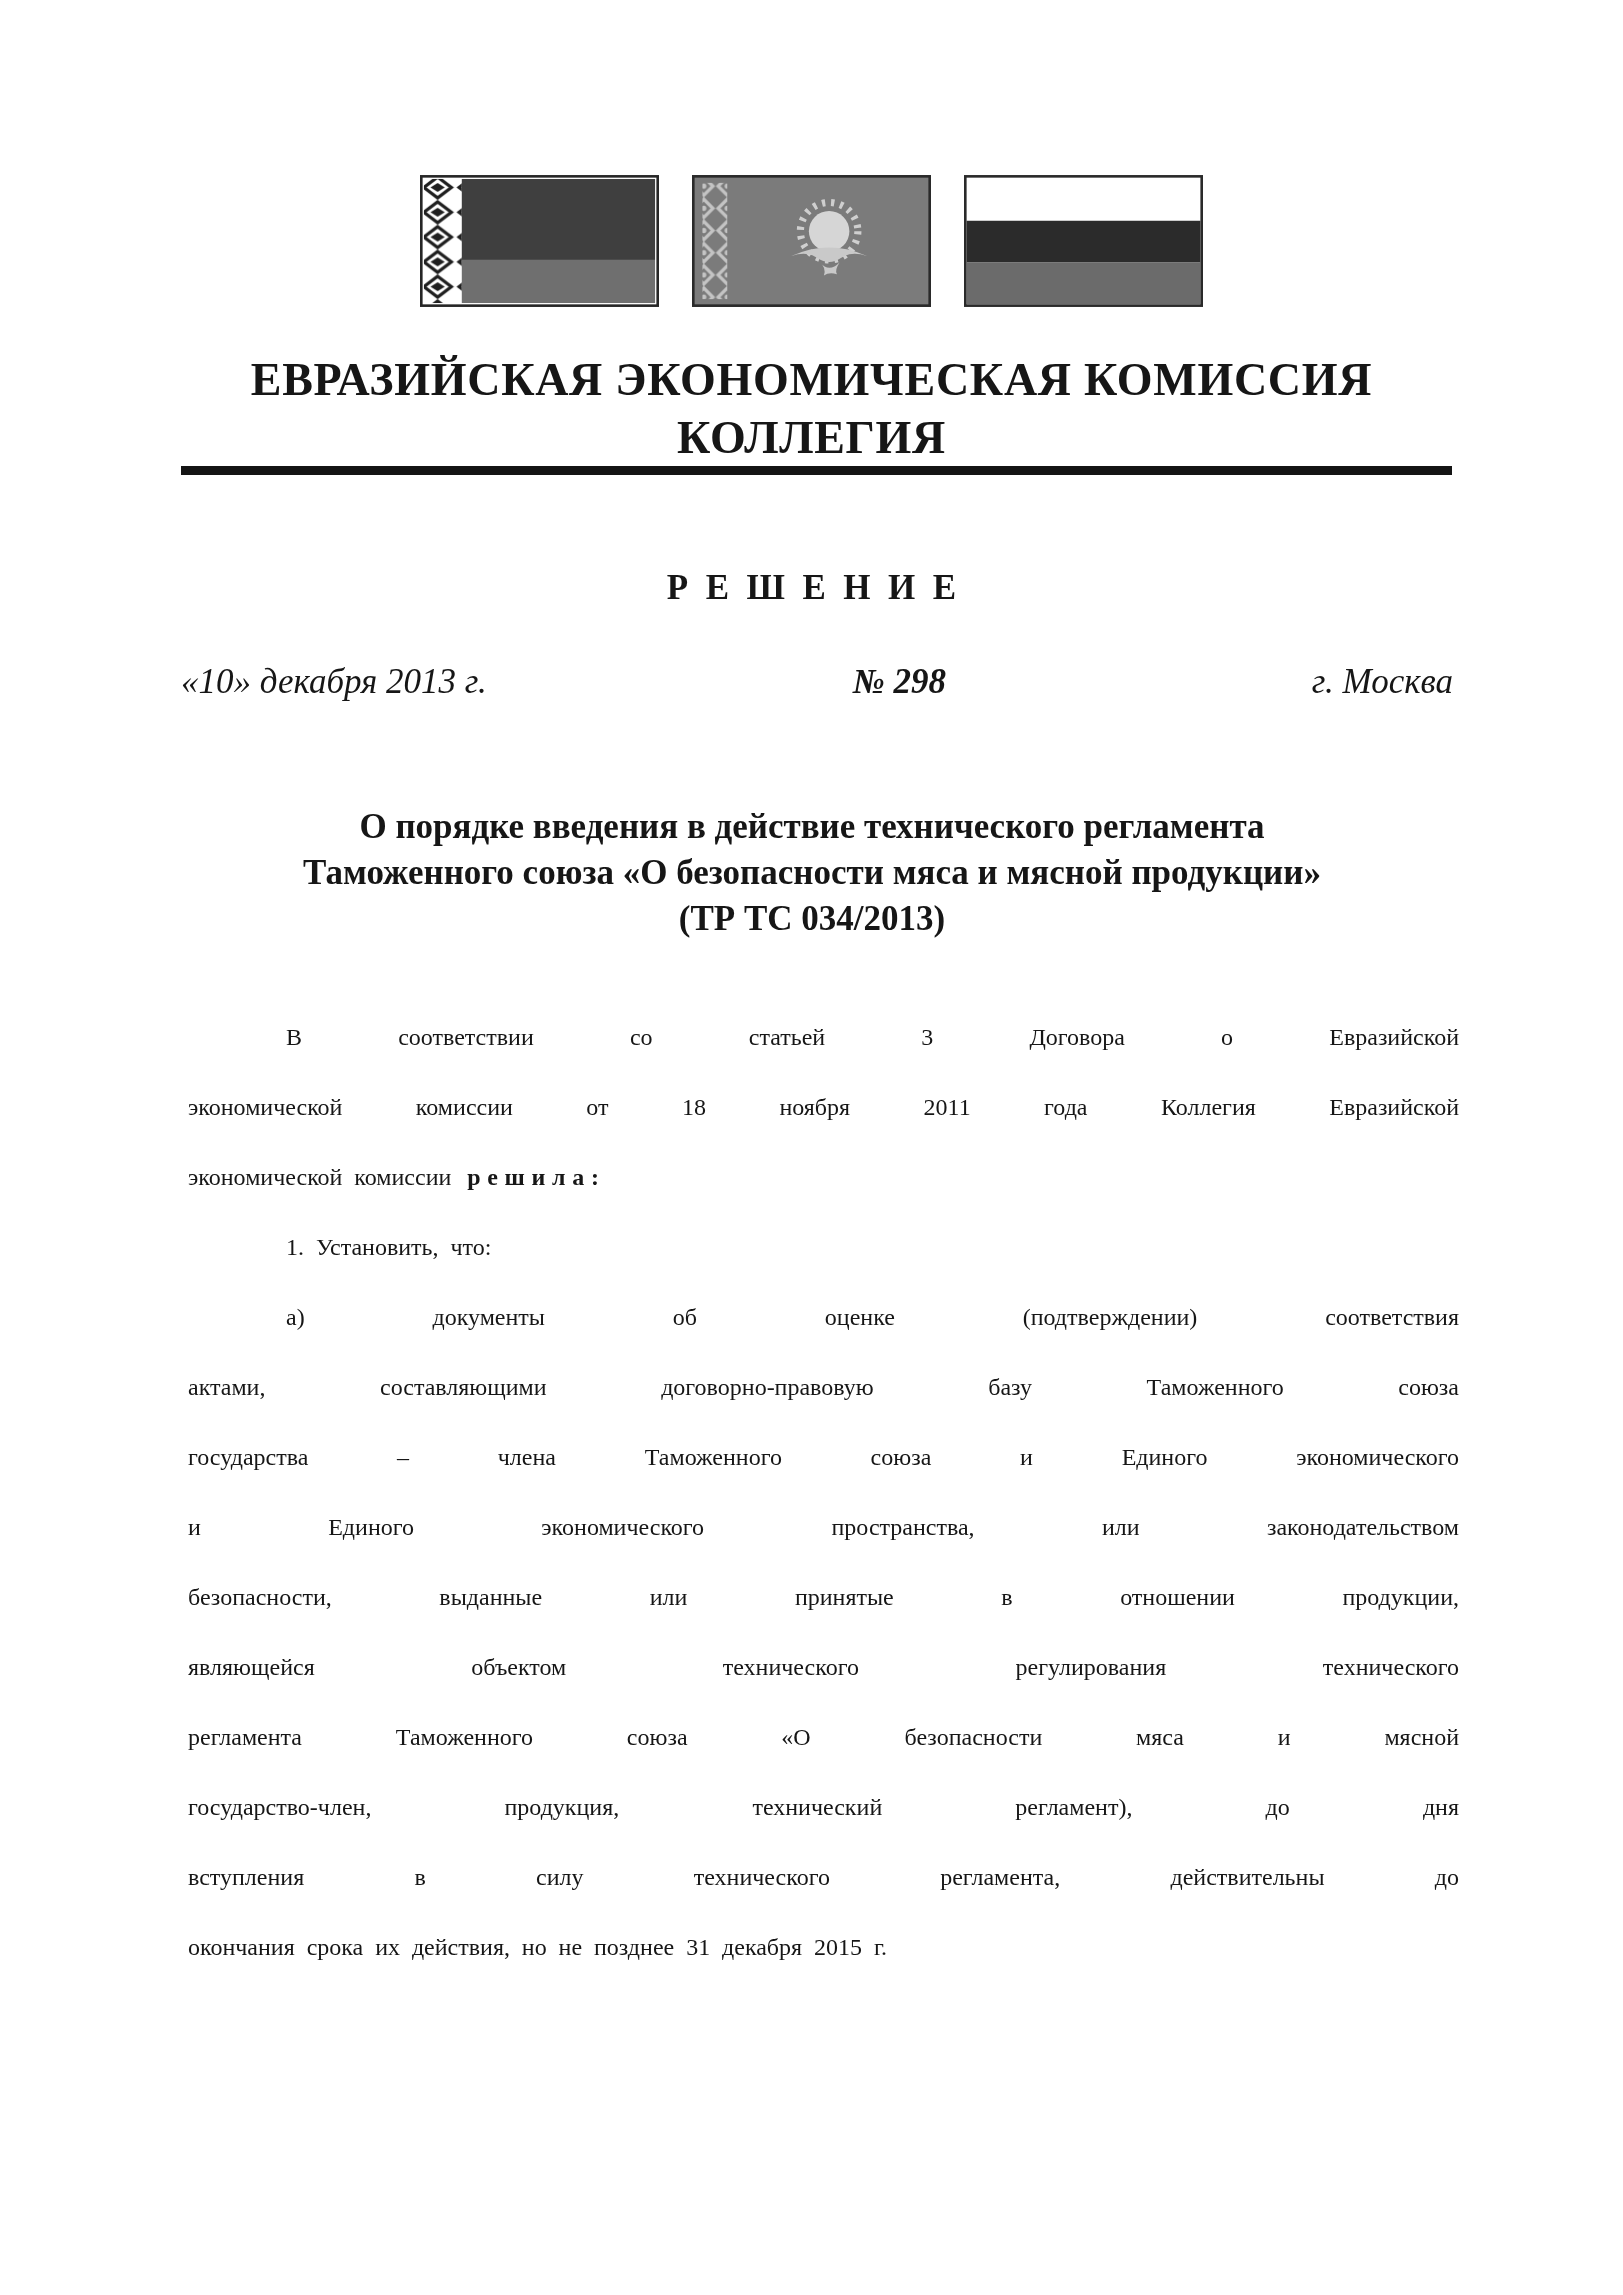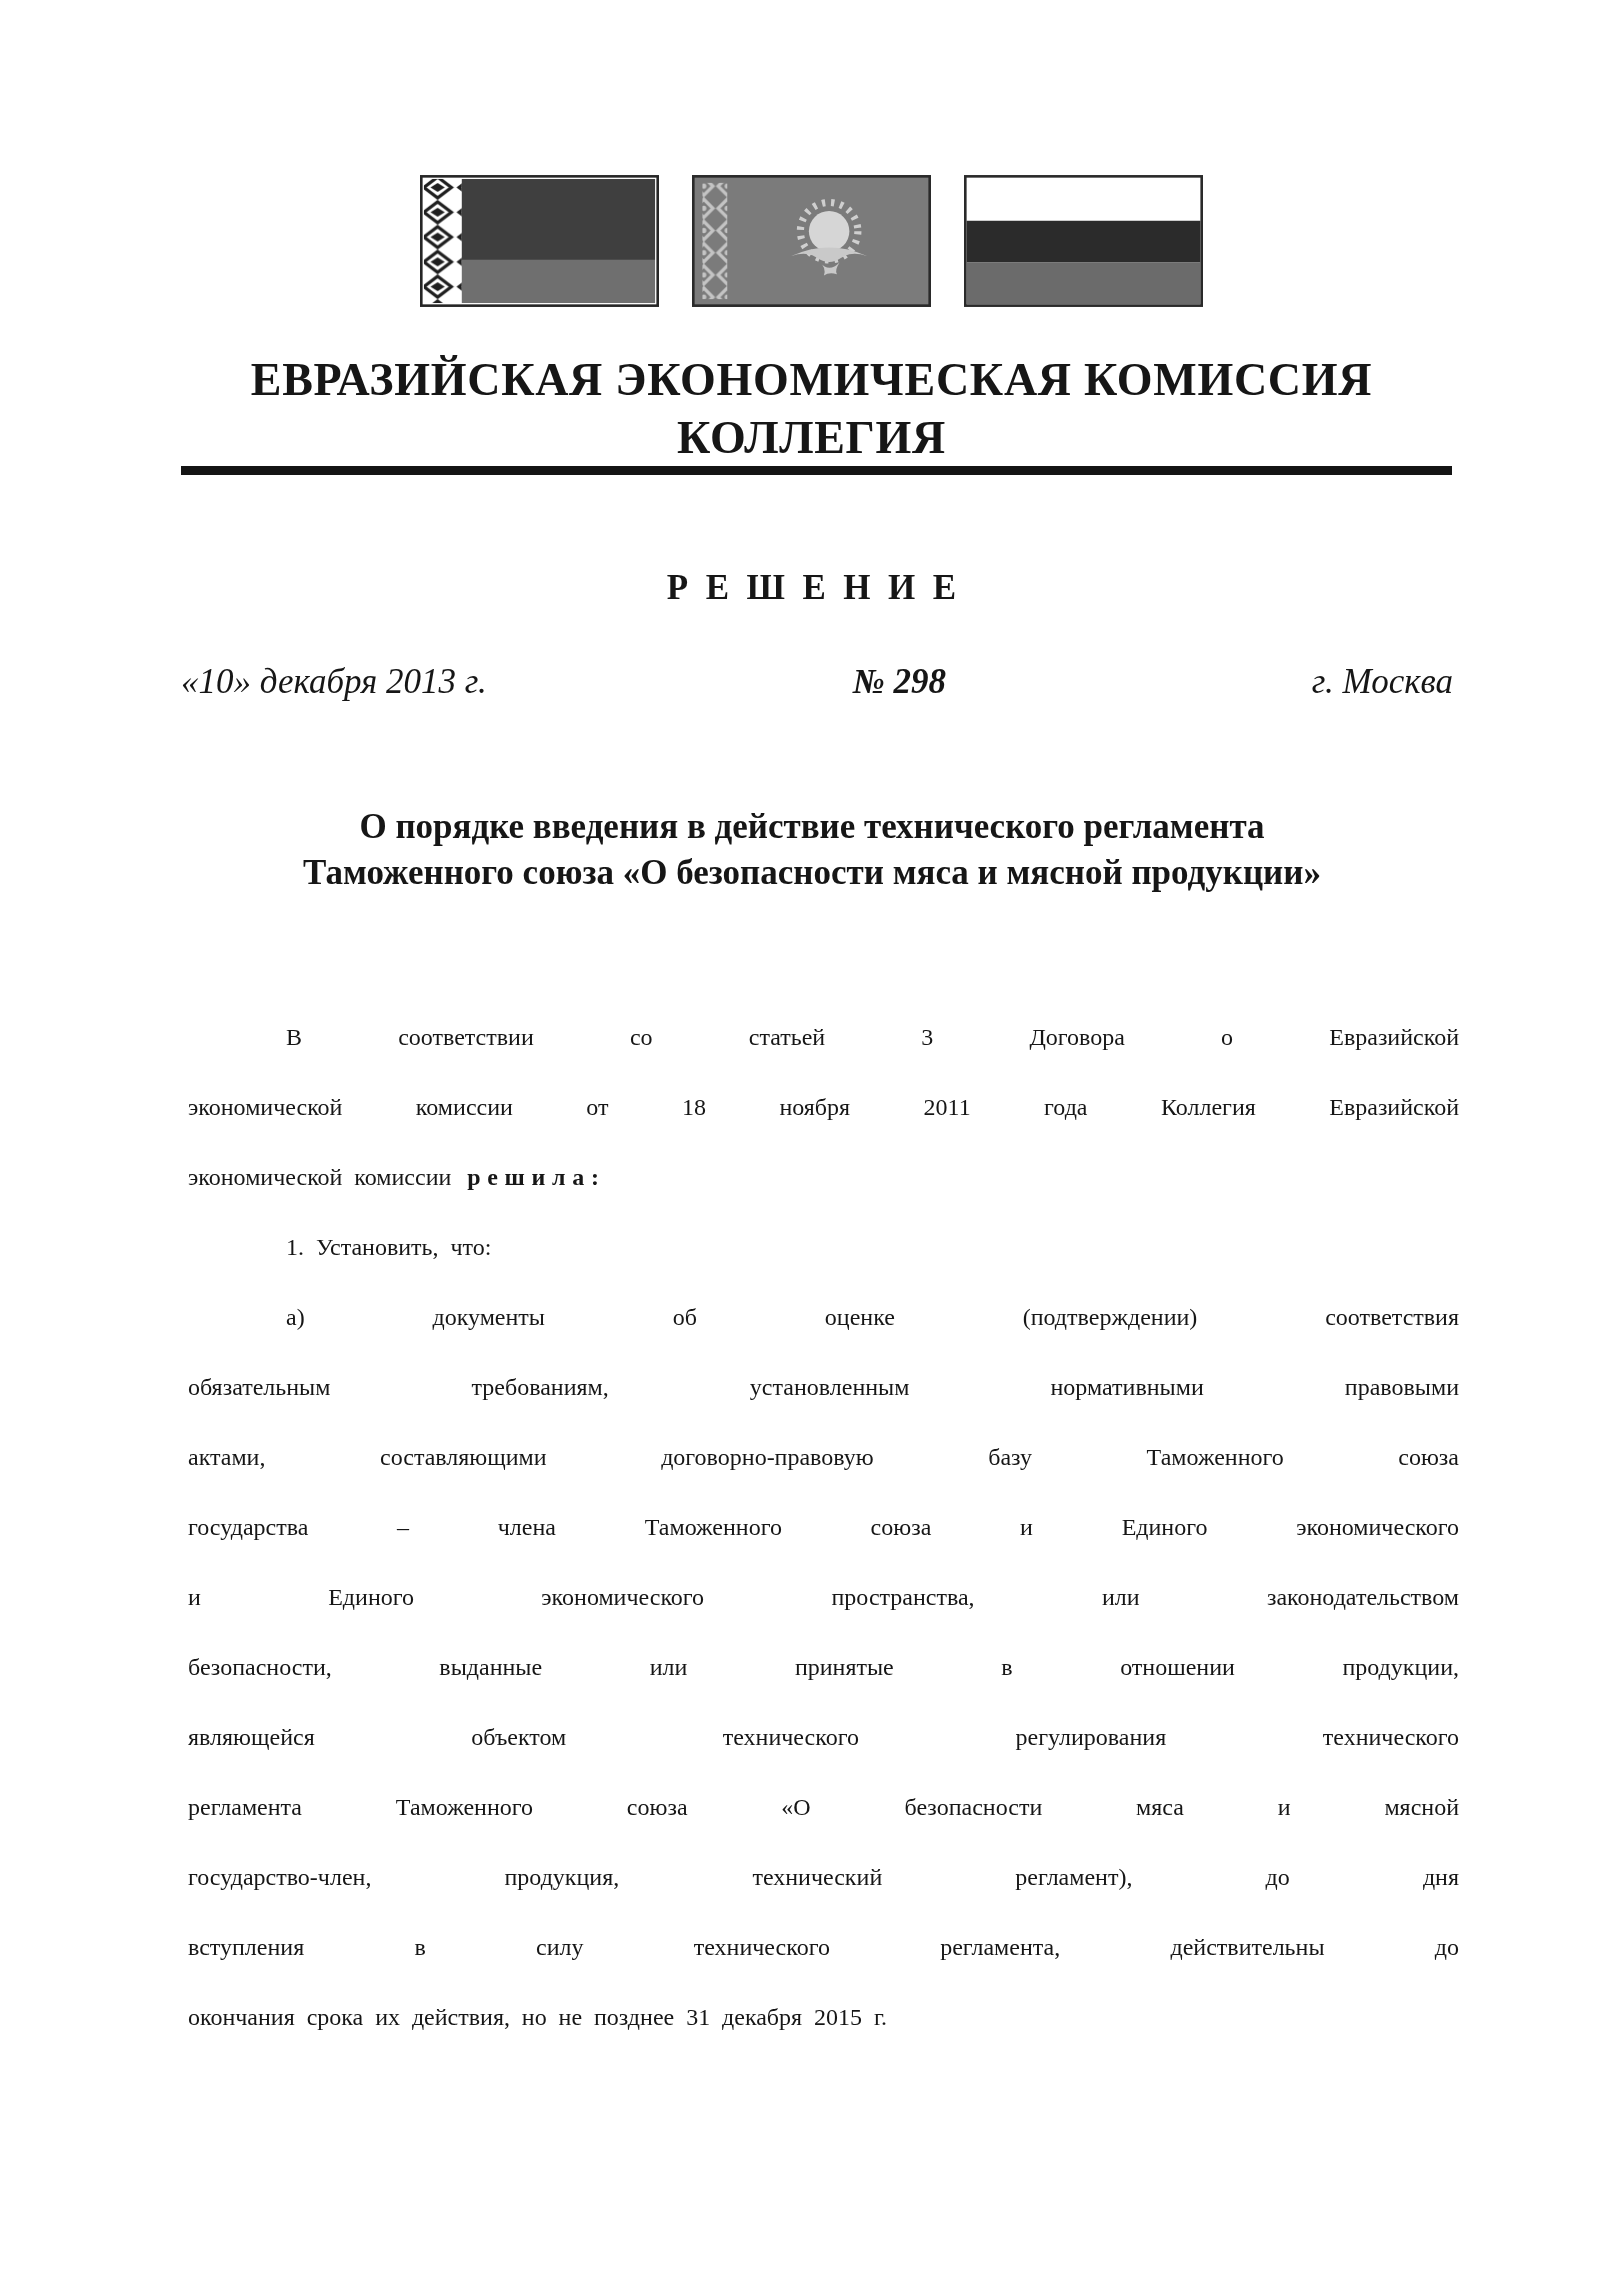--- a/index.html
+++ b/index.html
@@ -108,29 +108,29 @@
 
   <div class="dateline">
     <span>«10» декабря 2013 г.</span>
     <span class="num">№ 298</span>
     <span>г. Москва</span>
   </div>
 
   <div class="title">
     <div>О порядке введения в действие технического регламента</div>
     <div>Таможенного союза «О безопасности мяса и мясной продукции»</div>
+    <div>(ТР ТС 034/2013)</div>
   </div>
 
   <div class="body-text">
     <div class="ln j ind">В соответствии со статьей 3 Договора о Евразийской</div>
     <div class="ln j">экономической комиссии от 18 ноября 2011 года Коллегия Евразийской</div>
     <div class="ln l"><span>экономической комиссии </span><span class="bold-spaced">решила:</span></div>
     <div class="ln l ind">1. Установить, что:</div>
     <div class="ln j ind">а) документы об оценке (подтверждении) соответствия</div>
-    <div class="ln j">обязательным требованиям, установленным нормативными правовыми</div>
     <div class="ln j">актами, составляющими договорно-правовую базу Таможенного союза</div>
     <div class="ln j">государства – члена Таможенного союза и Единого экономического</div>
     <div class="ln j">и Единого экономического пространства, или законодательством</div>
     <div class="ln j">безопасности, выданные или принятые в отношении продукции,</div>
     <div class="ln j">являющейся объектом технического регулирования технического</div>
     <div class="ln j">регламента Таможенного союза «О безопасности мяса и мясной</div>
     <div class="ln j">государство-член, продукция, технический регламент), до дня</div>
     <div class="ln j">вступления в силу технического регламента, действительны до</div>
     <div class="ln l">окончания срока их действия, но не позднее 31 декабря 2015 г.</div>
   </div>

